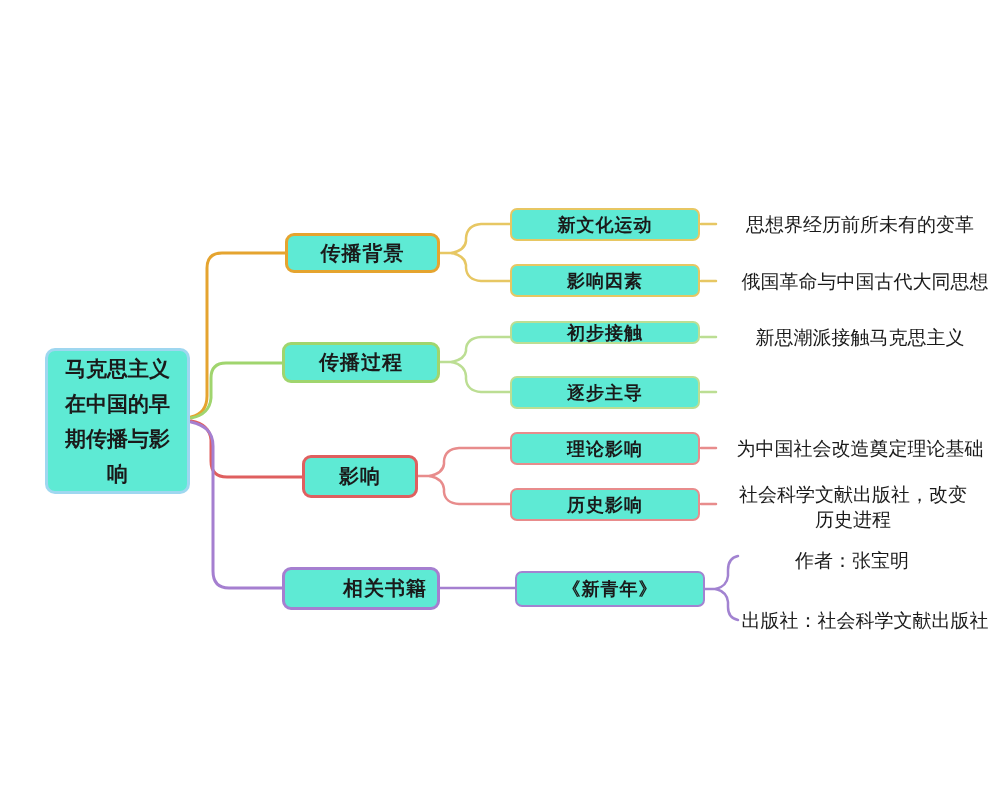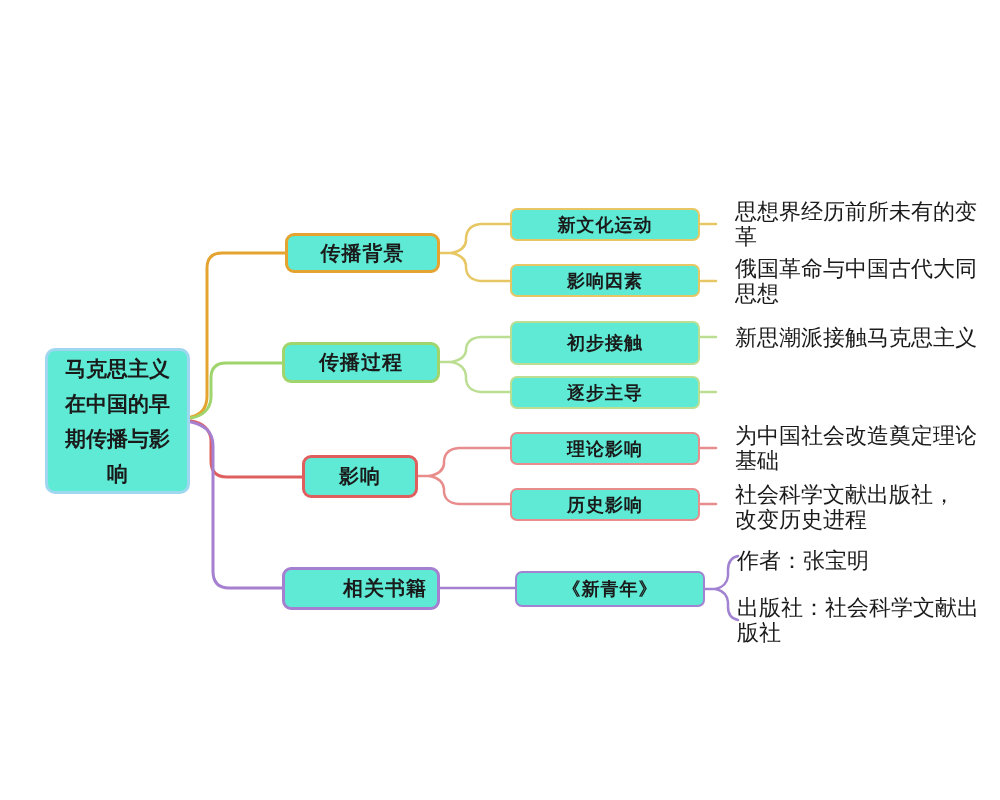--- a/index.html
+++ b/index.html
@@ -18,21 +18,21 @@
     font-size:21px;line-height:35px;padding:0 16px;
   }
   .branch-box{
     border:3px solid;border-radius:9px;font-size:20px;letter-spacing:1px;
   }
   .child-box{
     border:2px solid;border-radius:7px;font-size:18px;letter-spacing:1px;
   }
   .note{
     position:absolute;transform:translateY(-50%);
-    font-size:22px;line-height:25px;font-weight:normal;text-align:left;
+    font-size:19px;line-height:25px;font-weight:normal;text-align:center;
   }
 </style>
 </head>
 <body>
 
 <div class="canvas">
 
   <svg class="wires" width="1000" height="800" viewBox="0 0 1000 800" fill="none" stroke-linecap="round" stroke-linejoin="round">
 
     <path stroke-width="3" d="M191,417 C200,415 207,409 207,396 L207,268 Q207,253 222,253 L285,253" stroke="#E5A42F"></path>
@@ -81,21 +81,21 @@
   <div class="node branch-box" style="left: 282px; top: 567px; width: 158px; height: 43px; border-color: rgb(165, 127, 208); padding-left: 48px;">
     <span>相关书籍</span>
   </div>
 
   <div class="node child-box" style="left: 510px; top: 208px; width: 190px; height: 33px; border-color: rgb(231, 199, 99);">
     <span>新文化运动</span>
   </div>
   <div class="node child-box" style="left: 510px; top: 264px; width: 190px; height: 33px; border-color: rgb(231, 199, 99);">
     <span>影响因素</span>
   </div>
-  <div class="node child-box" style="left: 510px; top: 321px; width: 190px; height: 44px; border-color: rgb(188, 222, 147);">
+  <div class="node child-box" style="left: 510px; top: 321px; width: 190px; height: 23px; border-color: rgb(188, 222, 147);">
     <span>初步接触</span>
   </div>
   <div class="node child-box" style="left: 510px; top: 376px; width: 190px; height: 33px; border-color: rgb(188, 222, 147);">
     <span>逐步主导</span>
   </div>
   <div class="node child-box" style="left: 510px; top: 432px; width: 190px; height: 33px; border-color: rgb(232, 140, 140);">
     <span>理论影响</span>
   </div>
   <div class="node child-box" style="left: 510px; top: 488px; width: 190px; height: 33px; border-color: rgb(232, 140, 140);">
     <span>历史影响</span>

